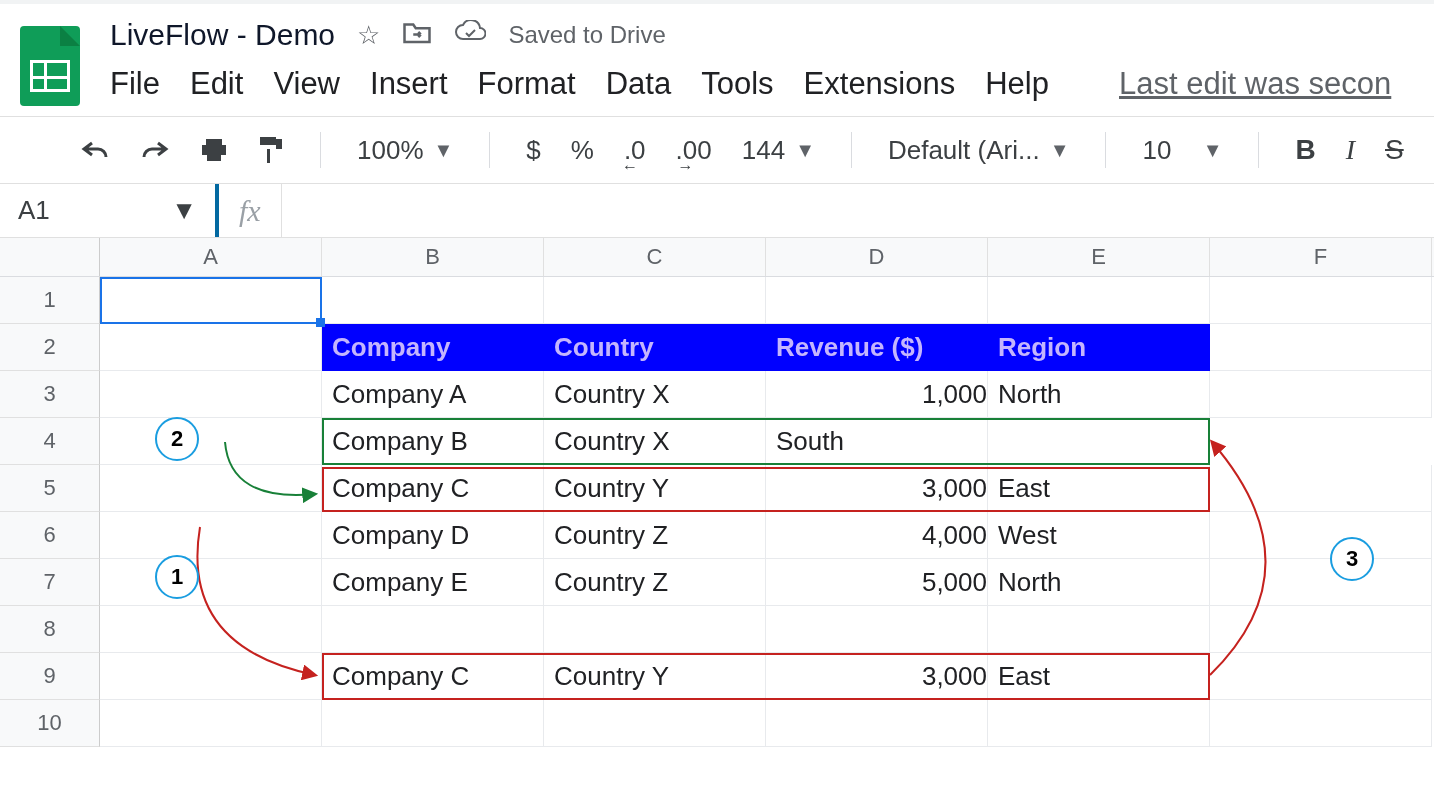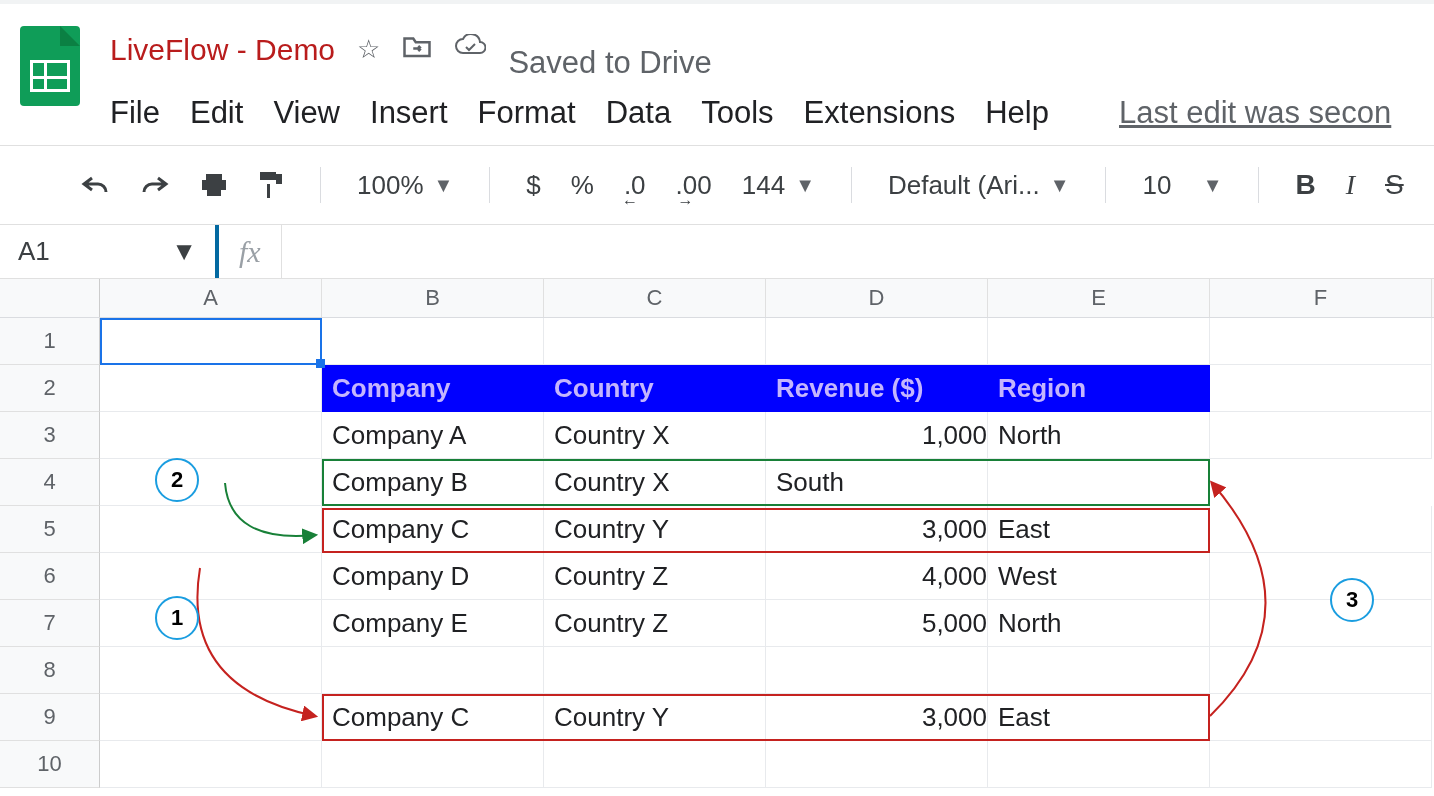--- a/index.html
+++ b/index.html
@@ -50,42 +50,42 @@
   .doc-icon .grid::after  { top: 50%; left: 0; right: 0; height: 3px; }
 
   .title-meta { flex: 1 1 auto; }
   .title-row {
     display: flex;
     align-items: center;
     gap: 22px;
     font-size: 30px;
     color: #3c4043;
   }
-  .title-row .doc-title { color: #b91c1c; }
+  .title-row .doc-title { color: #0f172a; }
   .title-row .meta-icon { color: #5f6368; font-size: 26px; }
-  .title-row .saved { font-size: 31px; color: #5f6368; margin-top: 27px; }
+  .title-row .saved { font-size: 24px; color: #5f6368; }
 
   .menus {
     display: flex;
     gap: 30px;
     font-size: 31px;
     color: #202124;
     padding: 14px 0 14px 0;
   }
   .menus .edit-link {
     color: #5f6368;
     text-decoration: underline;
     margin-left: 40px;
   }
 
   
   .toolbar {
     display: flex;
     align-items: center;
-    height: 80px;
+    height: 68px;
     border-top: 1px solid #e0e0e0;
     border-bottom: 1px solid #e0e0e0;
     padding: 0 20px 0 70px;
     gap: 10px;
     font-size: 26px;
     color: #3c4043;
     white-space: nowrap;
   }
   .toolbar .sep {
     width: 1px; height: 36px; background: #dadce0; margin: 0 16px;

